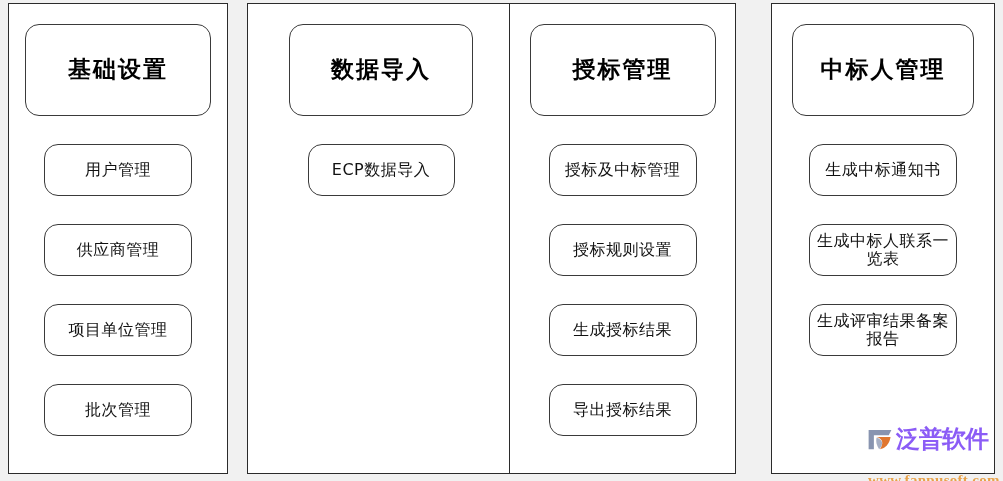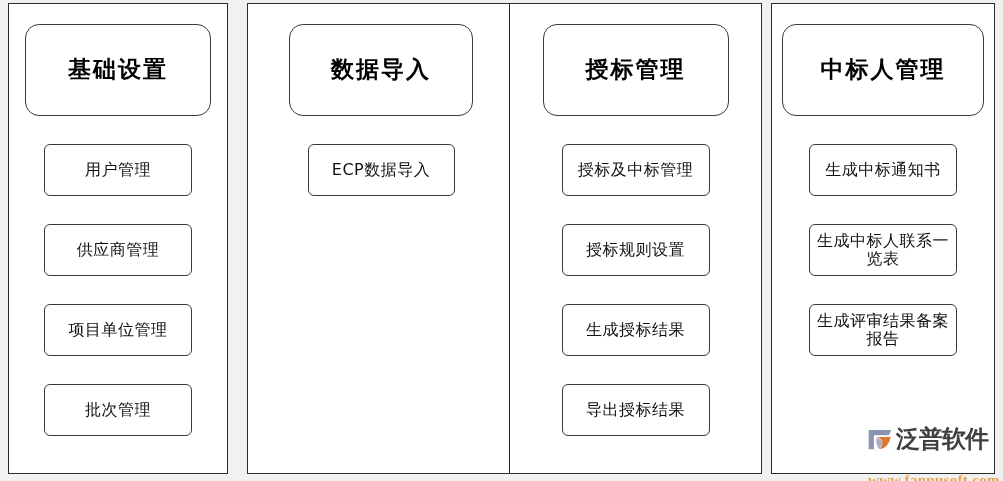--- a/index.html
+++ b/index.html
@@ -29,21 +29,21 @@
   .panel {
     position: absolute;
     top: 3px;
     height: 471px;
     background: #ffffff;
     border: 1.4px solid #2b2b2b;
     box-sizing: border-box;
   }
   .panel.p1 { left: 8px;   width: 220px; }
   .panel.p2 { left: 247px; width: 268px; }
-  .panel.p3 { left: 509px; width: 253px; }
+  .panel.p3 { left: 509px; width: 227px; }
   .panel.p4 { left: 771px; width: 224px; }
 
   
   .hdr {
     position: absolute;
     left: 50%;
     transform: translateX(-50%);
     top: 20px;
     width: 186px;
     height: 92px;
@@ -57,36 +57,36 @@
     font-family: "Liberation Serif", "DejaVu Serif", serif;
     font-weight: bold;
     font-size: 23px;
     letter-spacing: 2px;
     color: #000000;
     line-height: 1.25;
     text-align: left;
   }
   .panel.p2 .hdr { width: 184px; }
   .panel.p3 .hdr { width: 186px; }
-  .panel.p4 .hdr { width: 202px; }
+  .panel.p4 .hdr { width: 182px; }
 
   
   .items {
     position: absolute;
     left: 0;
     right: 0;
     top: 140px;
   }
   .item {
     position: relative;
     margin: 0 auto 28px auto;
     width: 148px;
     min-height: 52px;
     border: 1.5px solid #3a3a3a;
-    border-radius: 6px;
+    border-radius: 14px;
     background: #ffffff;
     box-sizing: border-box;
     display: flex;
     align-items: center;
     justify-content: center;
     text-align: center;
     font-family: "DejaVu Sans", "Liberation Sans", sans-serif;
     font-size: 16px;
     color: #111111;
     line-height: 1.15;
@@ -120,21 +120,21 @@
   #watermark .wm-mark {
     width: 28px;
     height: 27px;
     margin-right: 2px;
     flex: 0 0 auto;
   }
   #watermark .wm-name {
     font-family: Liberation Sans, sans-serif;
     font-size: 24px;
     font-weight: bold;
-    color: #404040;
+    color: #8b5cf6;
     letter-spacing: -1px;
     line-height: 28px;
     white-space: nowrap;
   }
   #watermark .wm-url {
     font-family: "Liberation Serif", "DejaVu Serif", serif;
     font-size: 15px;
     font-weight: bold;
     color: #e8a24a;
     letter-spacing: 0.3px;

